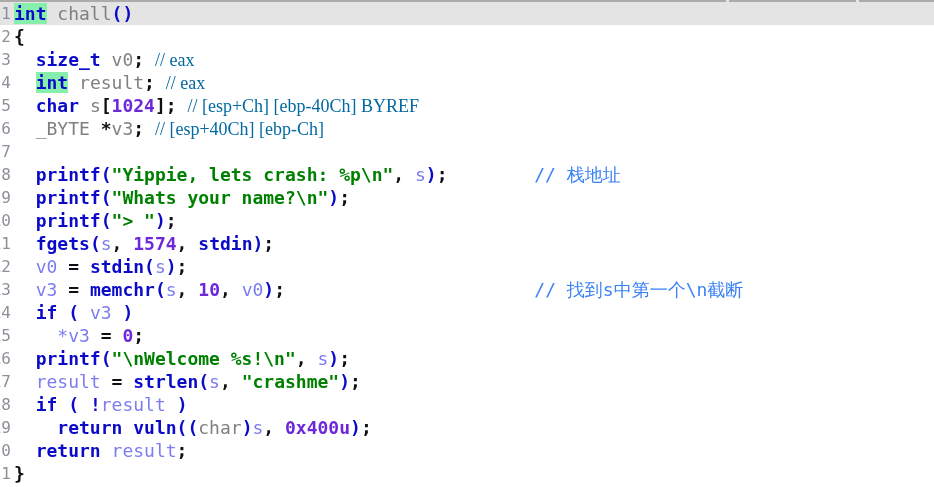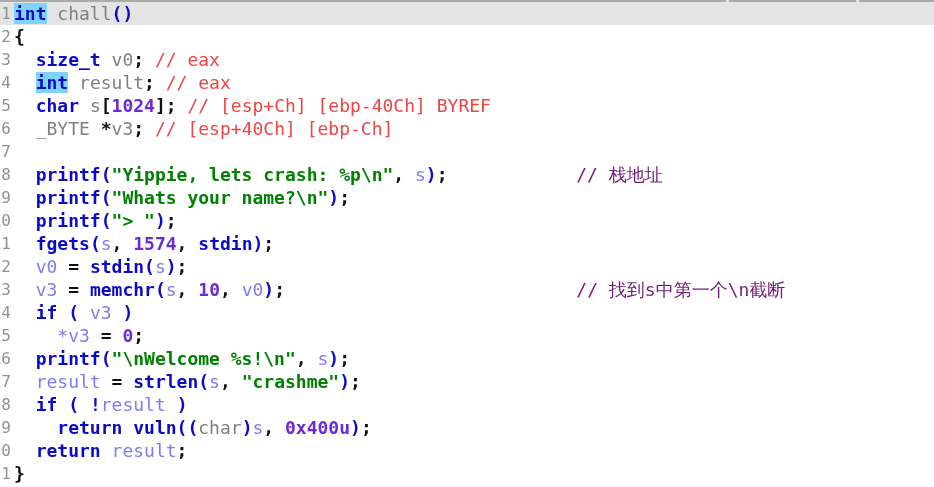--- a/index.html
+++ b/index.html
@@ -40,24 +40,24 @@
   .gutter span { position: absolute; right: 3px; top: 0; }
   .codetext { flex: 1 1 auto; }
 
   
   .kw  { color: #0a0ac8; font-weight: 700; }  
   .pb  { color: #0a0ac8; font-weight: 700; }  
   .d   { color: #0e0e14; font-weight: 700; }  
   .num { color: #6d28d9; font-weight: 700; }  
   .str { color: #008000; font-weight: 700; }  
   .vr  { color: #7c7cf0; font-weight: 400; }  
-  .ac  { color: #ef4444; font-weight: 400; }  
+  .ac  { color: #0369a1; font-weight: 400; font-family: Liberation Serif, serif; }  
   .gy  { color: #7f7f7f; font-weight: 400; text-align: right; }  
-  .cmt { color: #701a75; font-weight: 400; margin-left: 42px; }  
-  .hl  { background: #7dd3fc; }               
+  .cmt { color: #3b82f6; font-weight: 400; }  
+  .hl  { background: #86efac; }               
 </style>
 </head>
 <body>
 
 <div class="topbar">
   <div class="tick" style="left:726px"></div>
   <div class="tick" style="left:856px"></div>
 </div>
 
 <div class="view">

